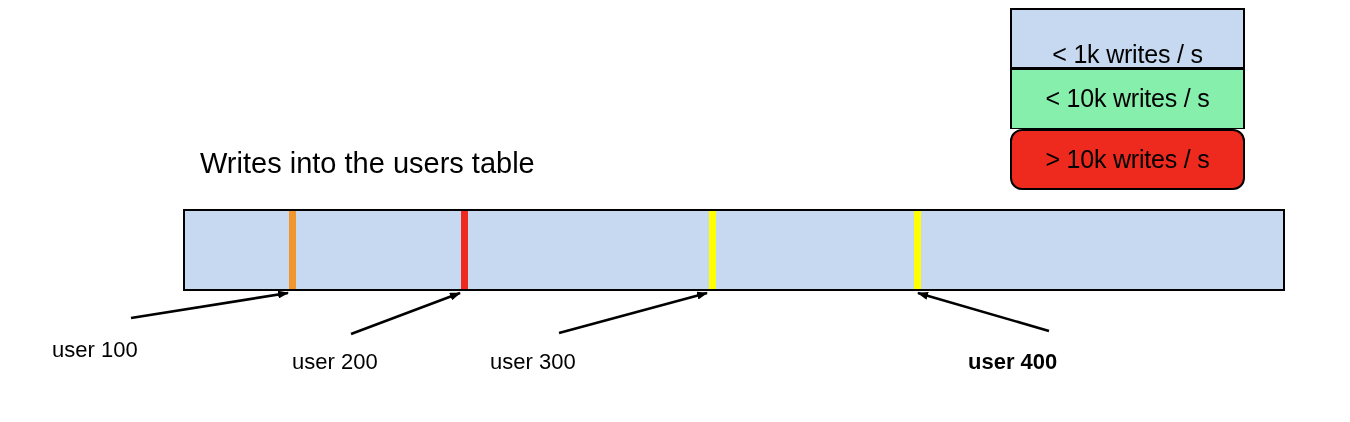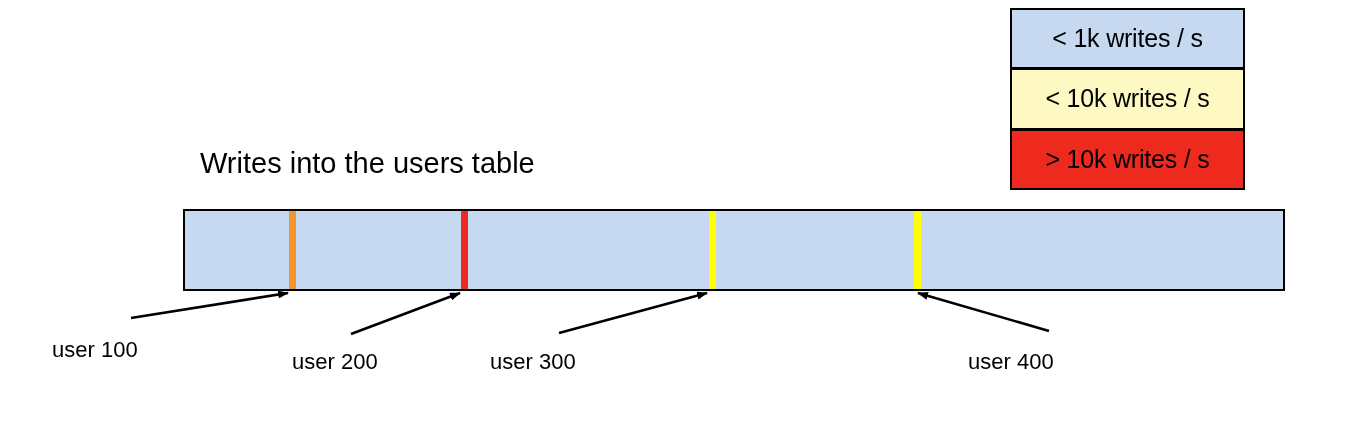--- a/index.html
+++ b/index.html
@@ -36,22 +36,22 @@
     border-bottom-width: 1px;
     box-sizing: border-box;
     display: flex;
     align-items: center;
     justify-content: center;
     font-size: 25px;
     line-height: 1;
     letter-spacing: -0.2px;
     white-space: nowrap;
   }
-  .legend-row:first-child { border-bottom-width: 1px; }
-  .legend-row:last-child  { border-bottom-width: 2px; }
+  .legend-row:first-child { border-bottom-width: 1px; align-items: flex-end; }
+  .legend-row:last-child  { border-bottom-width: 2px; border-radius: 12px; }
 
   
   #chart-title {
     position: absolute;
     left: 200px;
     top: 148px;
     font-size: 29px;
     line-height: 1.1;
     white-space: nowrap;
   }
@@ -93,21 +93,21 @@
 </style>
 </head>
 <body>
 
 <div id="canvas">
 
   <div id="legend">
     <div class="legend-row" style="background:#c6d9f0">
       <span>&lt; 1k writes / s</span>
     </div>
-    <div class="legend-row" style="background:#fef9c3">
+    <div class="legend-row" style="background:#86efac">
       <span>&lt; 10k writes / s</span>
     </div>
     <div class="legend-row" style="background:#ee2a1e">
       <span>&gt; 10k writes / s</span>
     </div>
   </div>
 
   <div id="chart-title">Writes into the users table</div>
 
   <div id="bar-track">
@@ -125,15 +125,15 @@
     </defs>
     <line x1="131" y1="318" x2="288" y2="293" stroke="#000000" stroke-width="2.6" marker-end="url(#arrowhead)"></line>
     <line x1="351" y1="334" x2="460" y2="293" stroke="#000000" stroke-width="2.6" marker-end="url(#arrowhead)"></line>
     <line x1="559" y1="333" x2="707" y2="293" stroke="#000000" stroke-width="2.6" marker-end="url(#arrowhead)"></line>
     <line x1="1049" y1="331" x2="918" y2="293" stroke="#000000" stroke-width="2.6" marker-end="url(#arrowhead)"></line>
   </svg>
 
   <div class="callout-label" style="left:52px; top:338px;">user 100</div>
   <div class="callout-label" style="left:272px; top:350px;margin-left:20px;">user 200</div>
   <div class="callout-label" style="left:490px; top:350px;">user 300</div>
-  <div class="callout-label" style="left:968px; top:350px;">user 400</div>
+  <div class="callout-label" style="left:968px; top:350px;font-weight:bold;">user 400</div>
 
 </div>
 
 </body></html>

